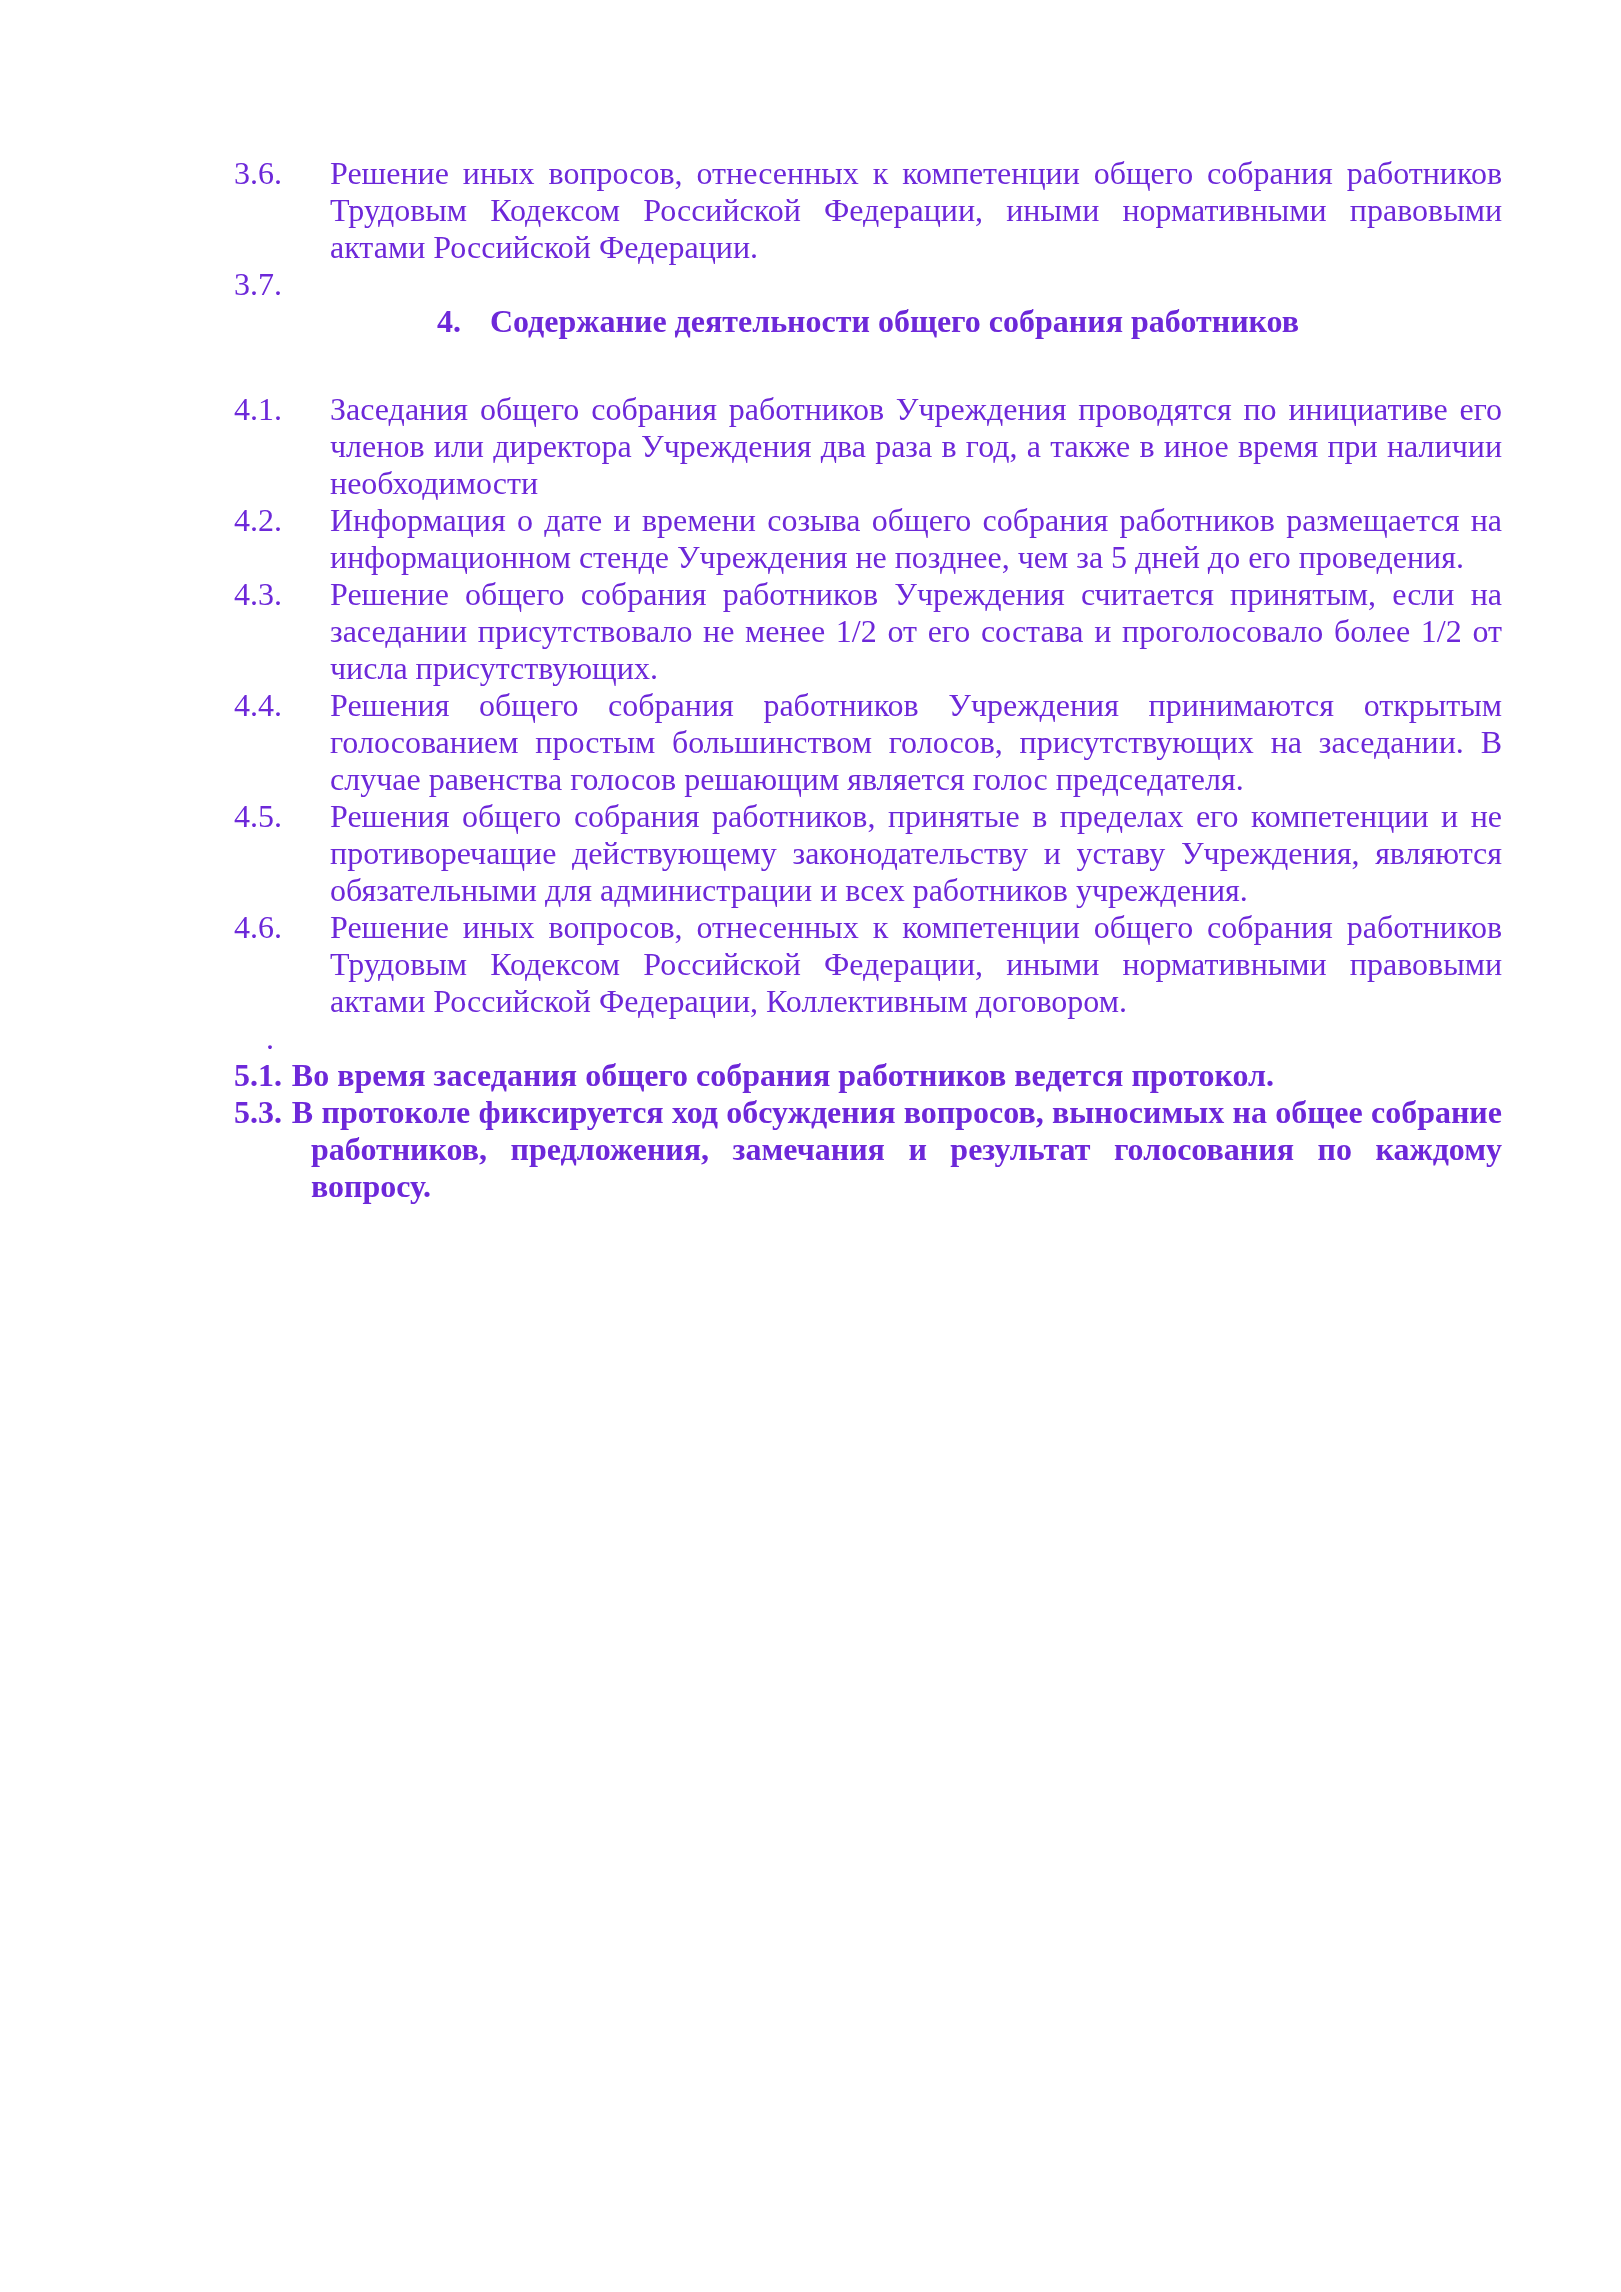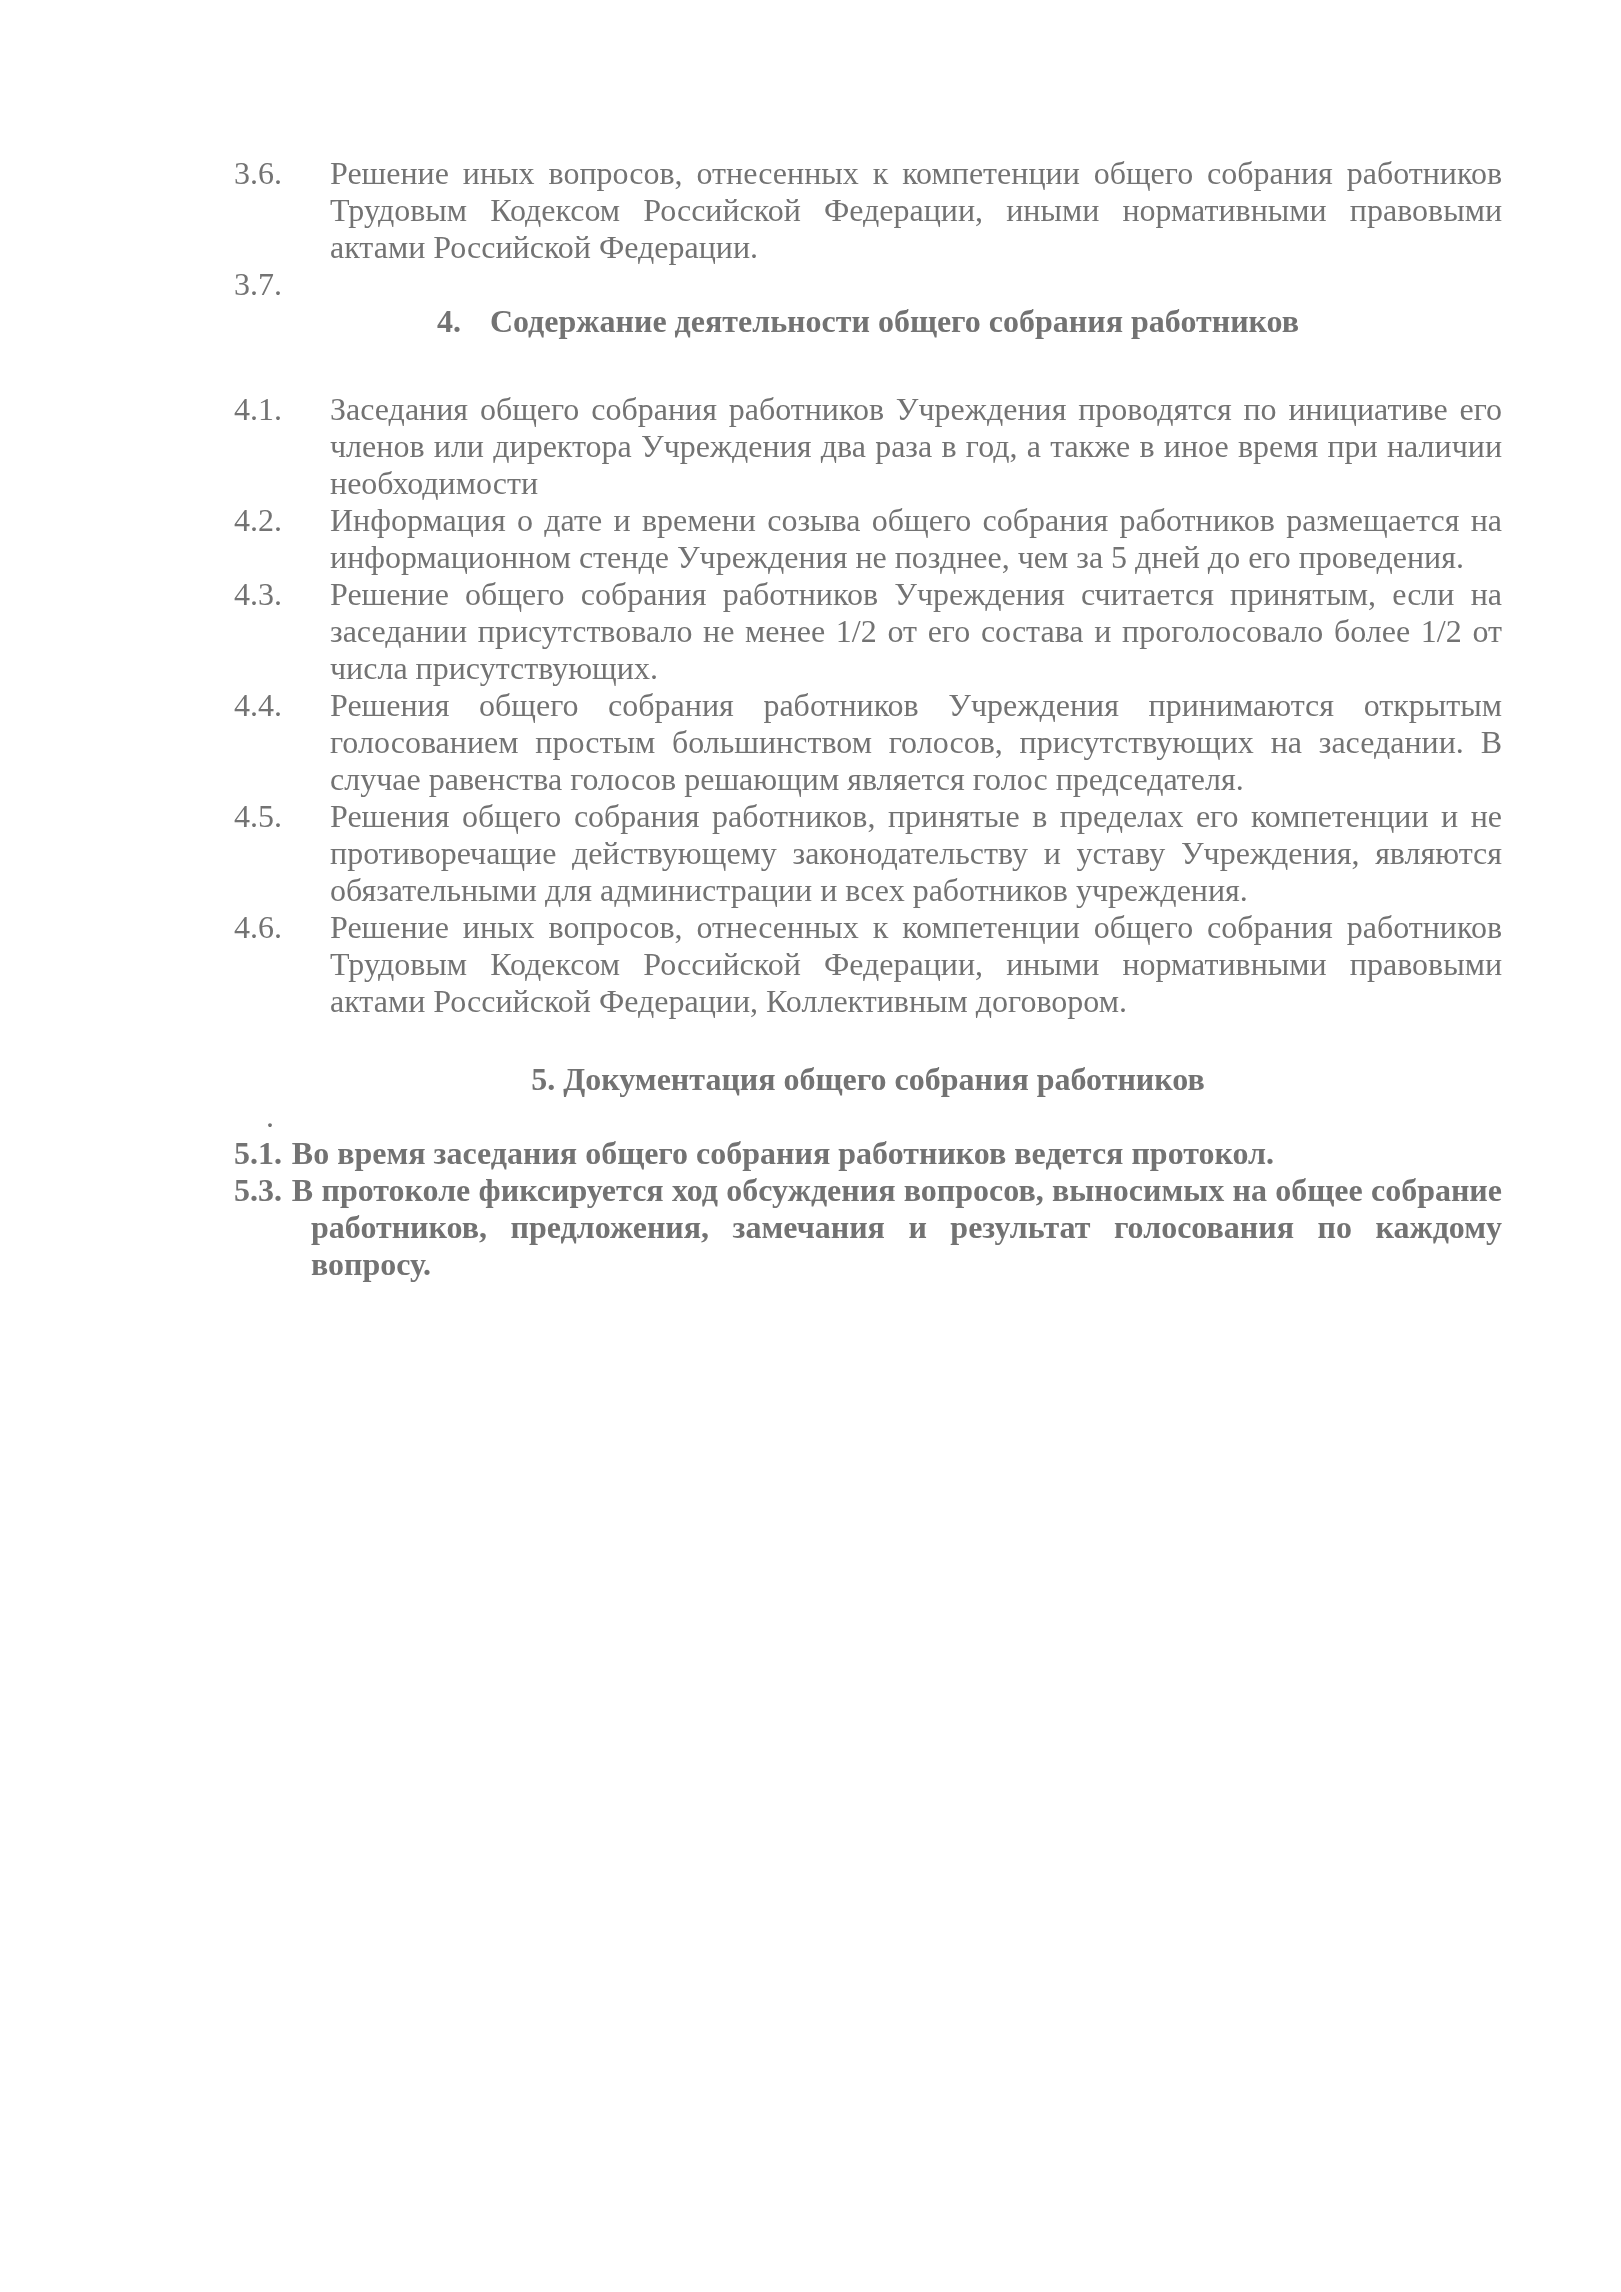--- a/index.html
+++ b/index.html
@@ -5,21 +5,21 @@
   html, body {
     margin: 0;
     padding: 0;
     background: #ffffff;
   }
   .page {
     position: relative;
     width: 1621px;
     height: 2293px;
     background: #ffffff;
-    color: #737373;
+    color: #6d28d9;
     font-family: "Liberation Serif", "DejaVu Serif", serif;
     font-size: 32px;
     line-height: 37px;
     overflow: hidden;
     border-radius: 13px;
   }
   .content {
     position: absolute;
     left: 234px;
     top: 155px;
@@ -101,21 +101,20 @@
     </div>
     <div class="item">
       <span class="num">4.5.</span>
       <span class="txt">Решения общего собрания работников, принятые в пределах его компетенции и не противоречащие действующему законодательству и уставу Учреждения, являются обязательными для администрации и всех работников учреждения.</span>
     </div>
     <div class="item">
       <span class="num">4.6.</span>
       <span class="txt">Решение иных вопросов, отнесенных к компетенции общего собрания работников Трудовым Кодексом Российской Федерации, иными нормативными правовыми актами Российской Федерации, Коллективным договором.</span>
     </div>
 
-    <div class="heading h5">5. Документация общего собрания работников</div>
 
     <div class="stray-dot">.</div>
 
     <p class="item5"><span class="num5">5.1.</span><span class="txt">Во время заседания общего собрания работников ведется протокол.</span></p>
     <p class="item5"><span class="num5">5.3.</span><span class="txt">В протоколе фиксируется ход обсуждения вопросов, выносимых на общее собрание работников, предложения, замечания и результат голосования по каждому вопросу.</span></p>
 
   </div>
 </div>
 
 

